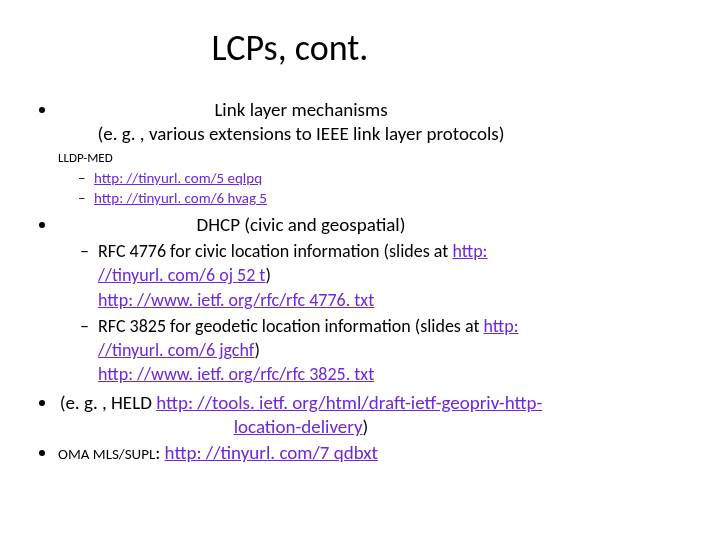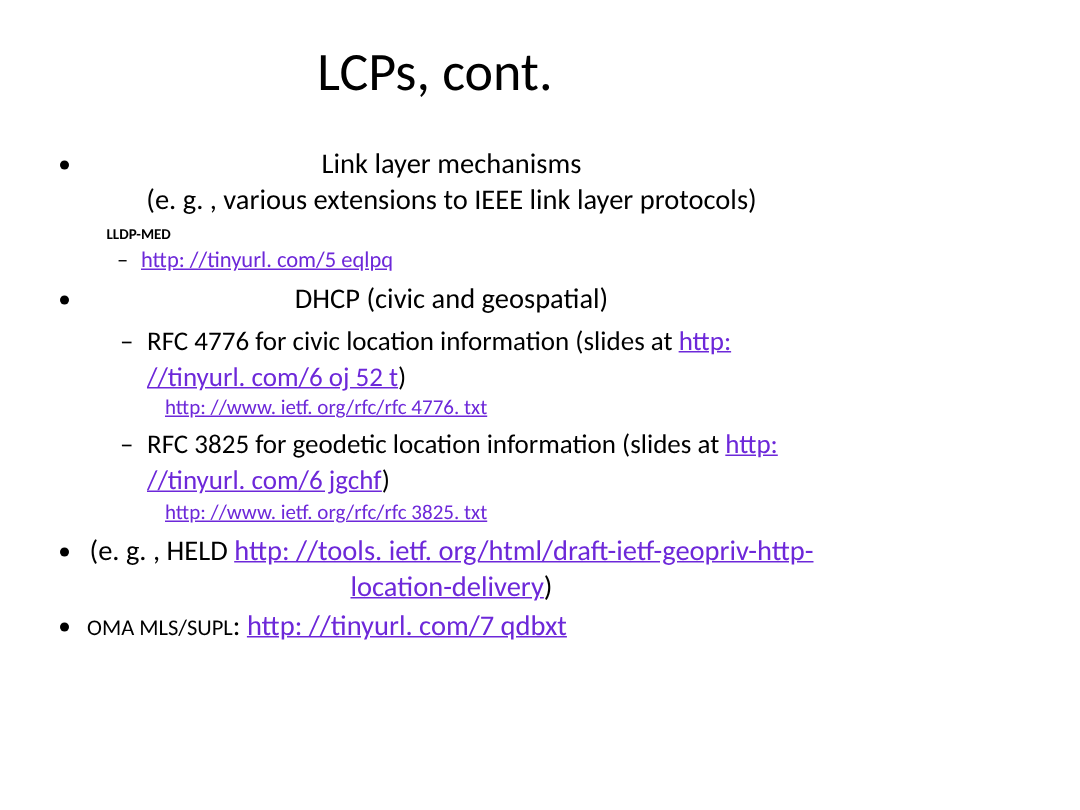--- a/index.html
+++ b/index.html
@@ -31,25 +31,24 @@
   ul.top > li {
     font-size: 19px;
     line-height: 1.28;
     margin-bottom: 2px;
   }
   ul.top > li > .lead {
     display: block;
     text-align: center;
   }
   .sub1 {
-    font-size: 10px;
+    font-size: 13px;
     margin-top: 2px;
-    margin-left: 13px;
+    margin-left: 0;
     line-height: 1.35;
-    font-weight: bold;
   }
   ul.dash {
     list-style: none;
     margin: 2px 0 4px 0;
     padding-left: 20px;
   }
   ul.dash > li {
     position: relative;
     font-size: 15px;
     line-height: 1.35;
@@ -72,40 +71,41 @@
     padding-left: 18px;
     margin-bottom: 2px;
   }
   ul.dash2 > li::before {
     content: "–";
     position: absolute;
     left: 0;
   }
   ul.dash2 .indent {
     display: block;
-    margin-left: 12px;
-    font-size: 14px;
+    margin-left: 0;
+    font-size: 18px;
   }
   .link { text-decoration: underline; color: #6d28d9; }
   .smallmix { font-size: 15px; }
 </style>
 </head>
 <body>
 
 <div class="slide">
   <div class="title">LCPs, cont.</div>
 
   <ul class="top">
 
     <li>
       <span class="lead">Link layer mechanisms</span>
       <span class="lead">(e. g. , various extensions to IEEE link layer protocols)</span>
       <div class="sub1">LLDP-MED</div>
       <ul class="dash">
         <li><span class="link">http: //tinyurl. com/5 eqlpq</span></li>
+        <li><span class="link">http: //tinyurl. com/6 hvag 5</span></li>
       </ul>
     </li>
 
     <li>
       <span class="lead">DHCP (civic and geospatial)</span>
       <ul class="dash2">
         <li>
           <span>RFC 4776 for civic location information (slides at </span><span class="link">http: //tinyurl. com/6 oj 52 t</span><span>)</span>
           <span class="indent"><span class="link">http: //www. ietf. org/rfc/rfc 4776. txt</span></span>
         </li>

